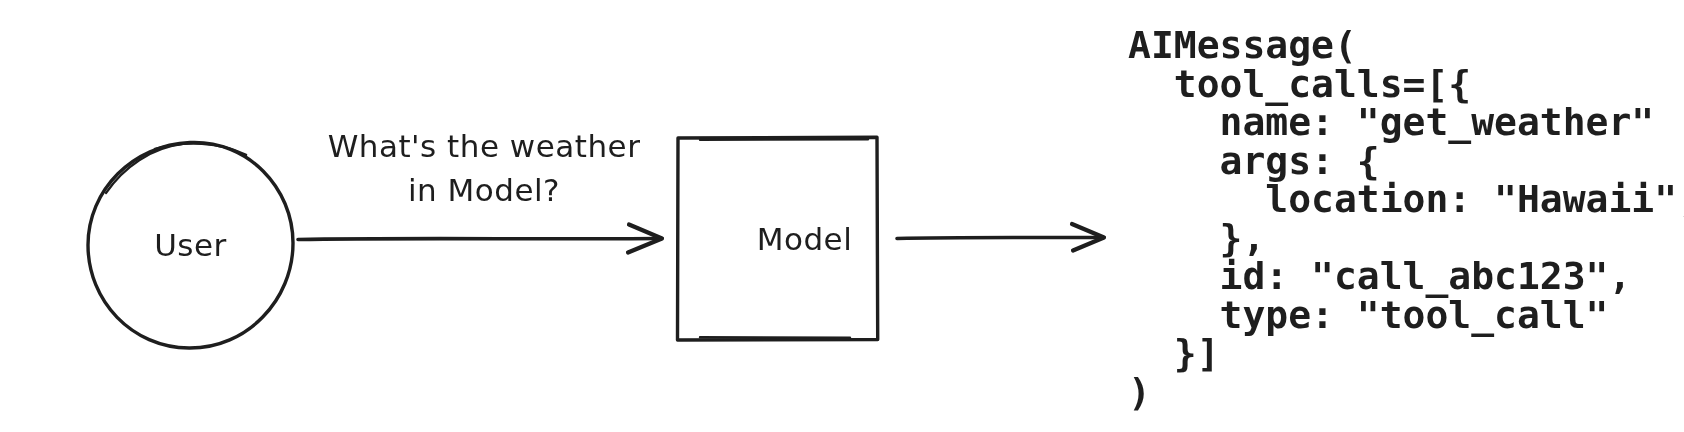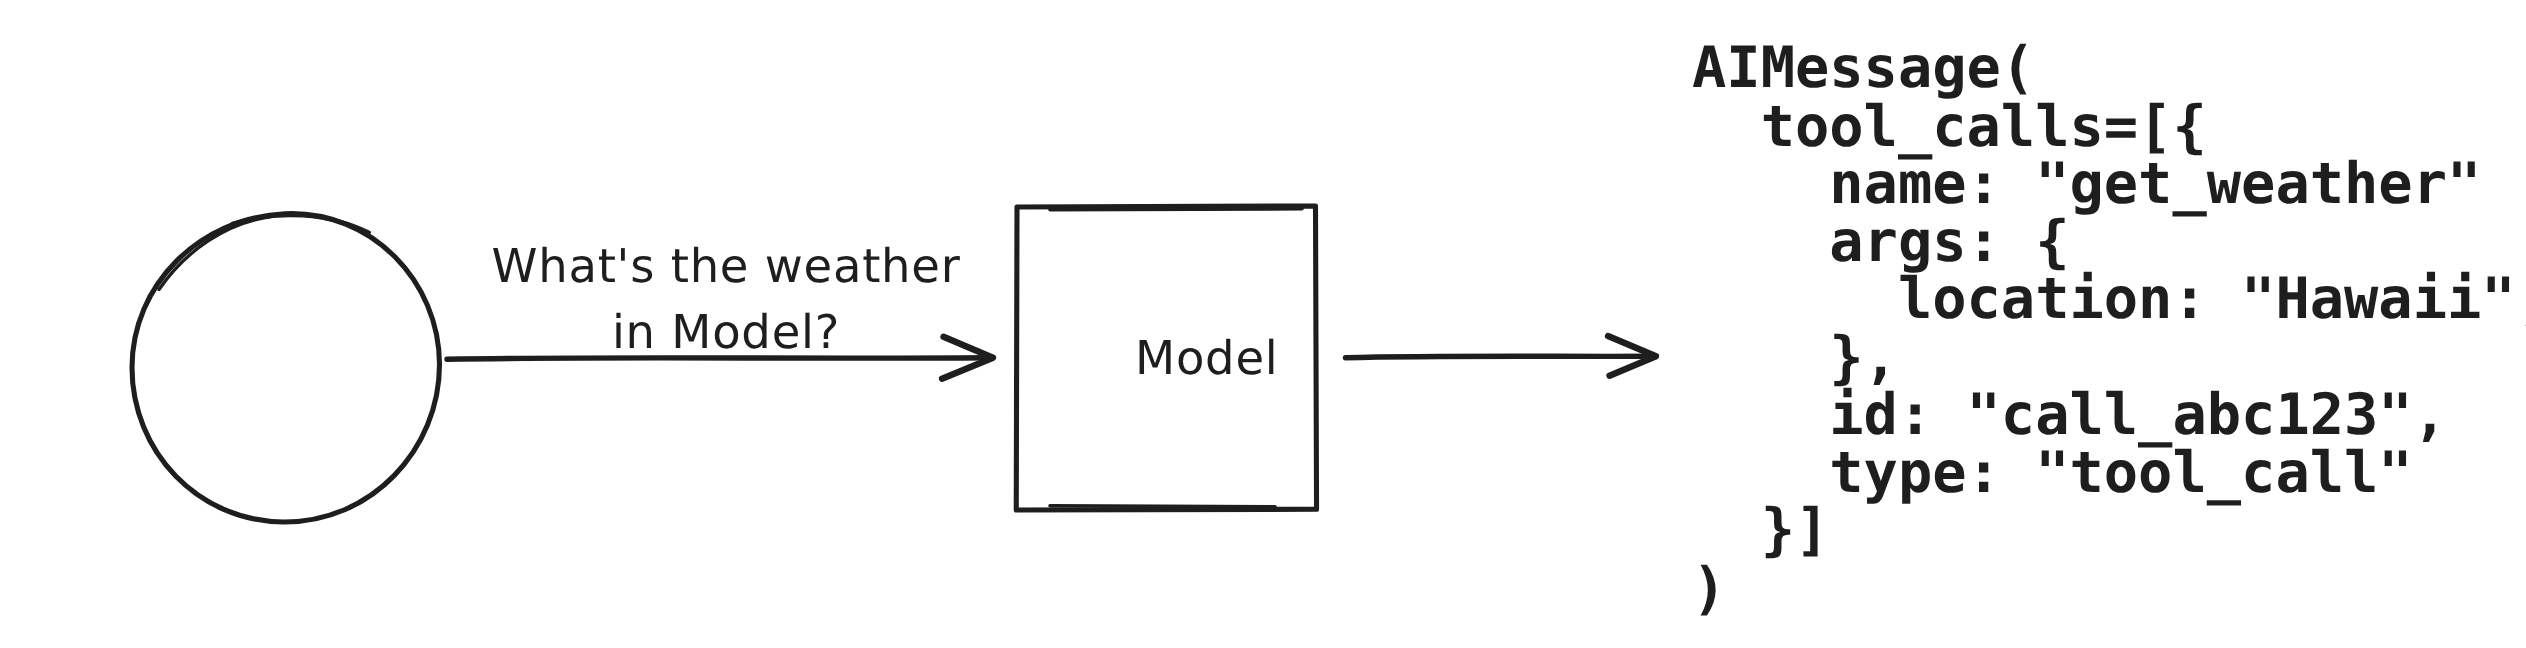--- a/index.html
+++ b/index.html
@@ -48,21 +48,20 @@
     position: absolute;
     left: 283px;
     top: 124px;
     width: 402px;
     text-align: center;
     font-size: 31px;
     line-height: 44px;
     letter-spacing: 0.5px;
     color: #1e1e1e;
     user-select: none;
-    margin-top: 32px;
   }
   .code-block {
     position: absolute;
     left: 1128px;
     top: 26px;
     margin: 0;
     font-family: "DejaVu Sans Mono", "Liberation Mono", monospace;
     font-weight: bold;
     font-size: 38px;
     line-height: 38.5px;
@@ -97,20 +96,21 @@
       <path stroke-width="2.4" d="M 700,139.8 L 868,139.2"></path>
       <path stroke-width="2.4" d="M 700,337.2 L 850,337.8"></path>
     </g>
 
     <g fill="none" stroke="#1e1e1e" stroke-linecap="round" stroke-linejoin="round">
       <path stroke-width="3.6" d="M 897,238.5 C 960,236.8 1040,237.8 1100,237.5"></path>
       <path stroke-width="4.2" d="M 1072,224 L 1104,237.5 L 1073,250.5"></path>
     </g>
   </svg>
 
+  <div class="node-label user-label">User</div>
 
   <div class="edge-label">
     <div>What's the weather</div>
     <div>in Model?</div>
   </div>
 
   <div class="node-label model-label">Model</div>
 
   <pre class="code-block">AIMessage(
   tool_calls=[{

